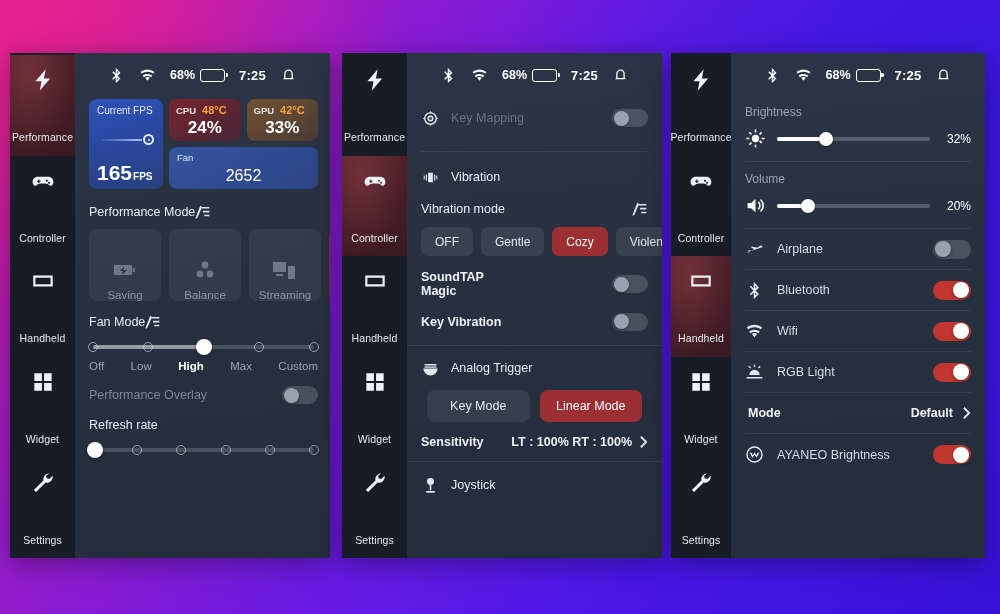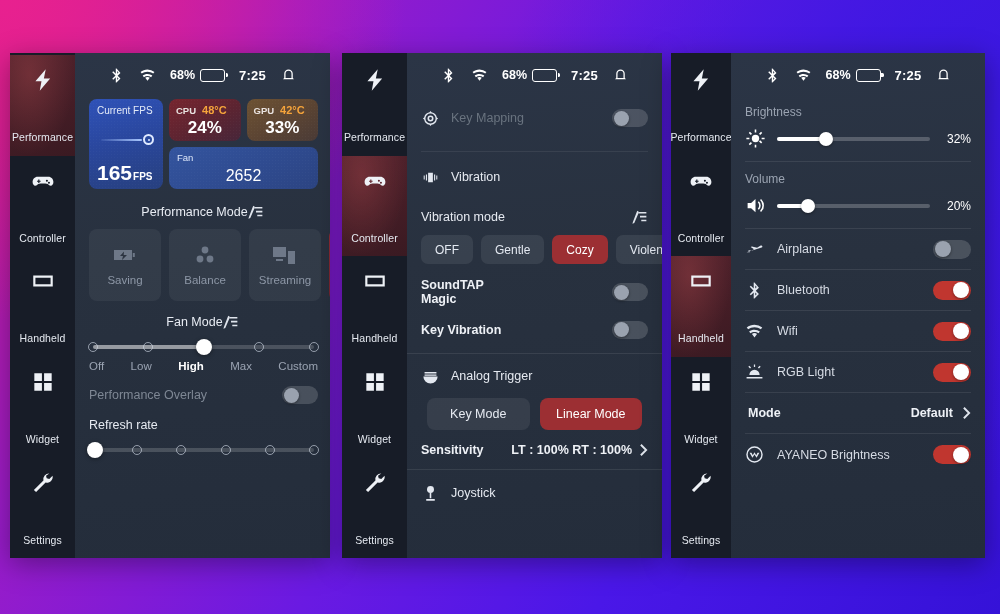--- a/index.html
+++ b/index.html
@@ -101,31 +101,31 @@
   .temp-deg { font-size: 11px; color:#f6a43a; font-weight:bold; }
   .temp-pct { font-size: 17px; color:#fff; font-weight:bold; text-align:center; line-height:1; }
   .fan-card {
     grid-column: 2 / span 2; grid-row: 2;
     background: linear-gradient(150deg, #33549e 0%, #2f4b90 55%, #2c4482 100%);
     padding: 5px 8px; display:flex; flex-direction:column; justify-content:space-between;
   }
   .fan-name { font-size: 9.5px; color:#dde7fa; }
   .fan-val { font-size: 16px; color:#fff; text-align:center; line-height:1; }
 
-  .sec-head { display:flex; align-items:center; justify-content:center;
+  .sec-head { display:flex; align-items:center; justify-content:flex-start;
     margin: 16px 2px 10px 0; }
   .sec-title { font-size: 12.5px; color:#e8ecf3; }
   .edit-ico { width: 16px; height: 14px; }
   .edit-ico svg { width:100%; height:100%; display:block; fill:#dfe4ec; }
 
   .mode-row { display:flex; gap: 8px; margin-right: -26px; }
   .mode-card {
     width: 72px; height: 72px; border-radius: 8px; flex:0 0 72px;
     background: rgba(255,255,255,.055);
-    display:flex; flex-direction:column; align-items:center; justify-content:center; gap:8px;
+    display:flex; flex-direction:column; align-items:center; justify-content:flex-end; gap:8px;
     position:relative; overflow:hidden;
   }
   .mode-card.active {
     background: linear-gradient(150deg, #8d2a33 0%, #72242f 60%, #5d2430 100%);
   }
   .mode-ico { width: 26px; height: 22px; }
   .mode-ico svg { width:100%; height:100%; display:block; fill:#6e7888; }
   .mode-name { font-size: 11.5px; color:#8d97a6; }
 
   .fan-mode-block { margin-top: 14px; }
@@ -158,21 +158,21 @@
   .p2-body { padding: 0 14px; }
   .list-row { display:flex; align-items:center; justify-content:space-between;
     border-bottom: 1px solid rgba(255,255,255,.07); }
   .row-left { display:flex; align-items:center; gap: 11px; }
   .row-ico { width: 19px; height: 19px; flex:0 0 19px; }
   .row-ico svg { width:100%; height:100%; display:block; fill:#e3e8f0; }
 
   .keymap-row { height: 57px; padding-bottom: 10px; }
   .keymap-row .row-label { color:#69737f; }
   .vib-head { height: 44px; border-bottom:none; padding-top: 6px; }
-  .vib-mode-row { display:flex; align-items:center; justify-content:space-between; margin-top: 14px; }
+  .vib-mode-row { display:flex; align-items:center; justify-content:space-between; margin-top: 6px; }
   .chip-row { display:flex; gap: 8px; margin-top: 11px; }
   .chip { height: 29px; border-radius: 7px; display:flex; align-items:center;
     justify-content:center; font-size: 12px; color:#e4e9f1; padding: 0 14px; flex:1 1 0;
     background: rgba(255,255,255,.08); }
   .chip.active { background:#9c2f33; color:#fff; }
 
   .sw-row { display:flex; align-items:center; justify-content:space-between; margin-top: 14px; }
   .sw-label { font-size: 12.5px; color:#eef1f6; font-weight:bold; line-height: 1.15; }
 
   .divider { height:1px; background: rgba(255,255,255,.085); margin: 14px -14px 0 -14px; }

